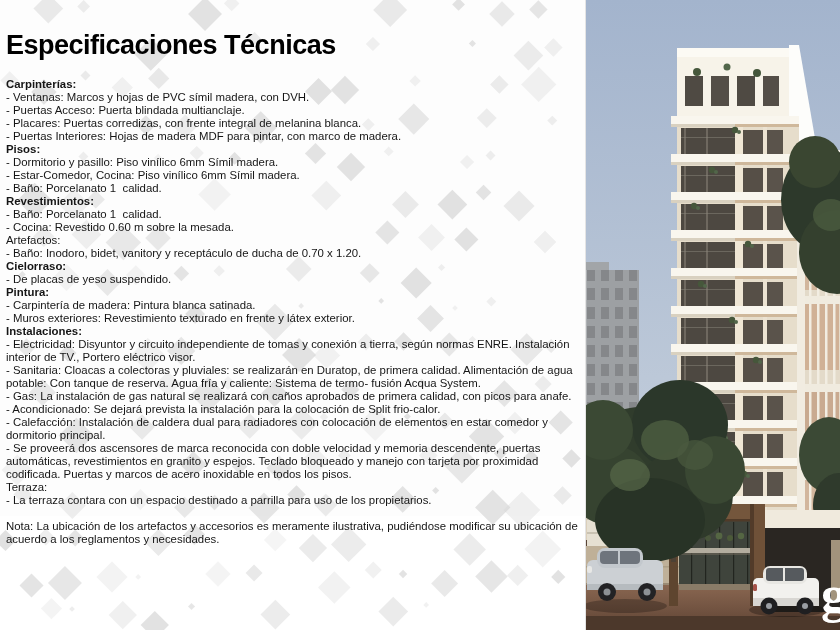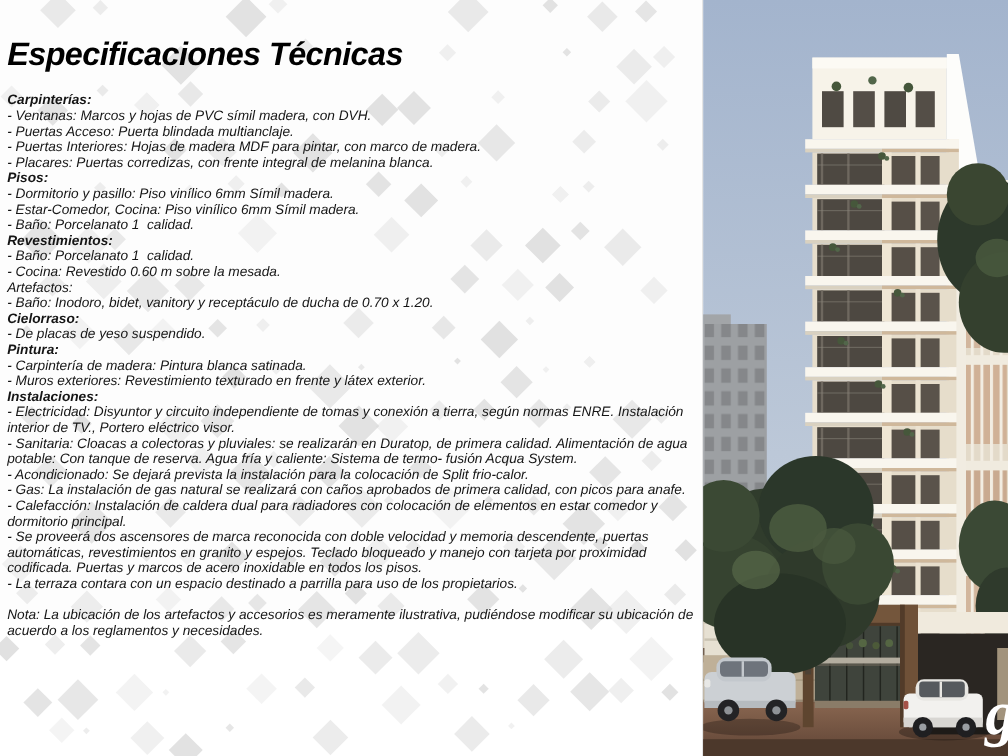--- a/index.html
+++ b/index.html
@@ -1,17 +1,17 @@
 <!DOCTYPE html>
 <html><head>
 <meta charset="utf-8">
 <style>
   html,body{margin:0;padding:0;}
   body{width:840px;height:630px;overflow:hidden;background:#ffffff;font-family:"Liberation Sans",sans-serif;}
-  .page{position:relative;width:840px;height:516px;background:#fdfdfd;font-style:italic;}
+  .page{position:relative;width:840px;height:516px;background:#fdfdfd;}
   #diamond-layer{position:absolute;left:0;top:0;width:585px;height:630px;overflow:hidden;z-index:0;}
   .diamond{position:absolute;background:#d6d6d6;transform:rotate(45deg);}
   .content{position:absolute;left:6px;top:30px;width:576px;z-index:2;color:#151515;}
   h1{font-size:27px;font-weight:bold;margin:0 0 17px 0;letter-spacing:-0.5px;color:#000;}
   .heading{font-weight:bold;font-size:11.4px;line-height:13px;}
   .heading.plain{font-weight:normal;}
   .item{font-size:11.4px;line-height:13px;}
   .note{margin:13px 0 0 0;font-size:11.4px;line-height:13px;}
   .photo{position:absolute;left:585px;top:0;width:255px;height:630px;z-index:1;border-left:1px solid #e4e4e4;box-sizing:border-box;}
   .photo svg{display:block;}
@@ -190,43 +190,44 @@
       <span class="diamond" style="left: 383.137px; top: 601.019px; width: 20.5213px; height: 20.5213px; opacity: 0.492783;"></span>
       <span class="diamond" style="left: 423.775px; top: 602.874px; width: 4.39166px; height: 4.39166px; opacity: 0.354261;"></span>
     </div>
 
   <div class="content">
     <h1>Especificaciones Técnicas</h1>
     <div id="specs">
         <div class="heading">Carpinterías:</div>
         <div class="item">- Ventanas: Marcos y hojas de PVC símil madera, con DVH.</div>
         <div class="item">- Puertas Acceso: Puerta blindada multianclaje.</div>
+        <div class="item">- Placares: Puertas corredizas, con frente integral de melanina blanca.</div>
         <div class="item">- Puertas Interiores: Hojas de madera MDF para pintar, con marco de madera.</div>
-        <div class="item">- Placares: Puertas corredizas, con frente integral de melanina blanca.</div>
         <div class="heading">Pisos:</div>
         <div class="item">- Dormitorio y pasillo: Piso vinílico 6mm Símil madera.</div>
         <div class="item">- Estar-Comedor, Cocina: Piso vinílico 6mm Símil madera.</div>
         <div class="item">- Baño: Porcelanato 1&nbsp; calidad.</div>
         <div class="heading">Revestimientos:</div>
         <div class="item">- Baño: Porcelanato 1&nbsp; calidad.</div>
         <div class="item">- Cocina: Revestido 0.60 m sobre la mesada.</div>
         <div class="heading plain">Artefactos:</div>
         <div class="item">- Baño: Inodoro, bidet, vanitory y receptáculo de ducha de 0.70 x 1.20.</div>
         <div class="heading">Cielorraso:</div>
         <div class="item">- De placas de yeso suspendido.</div>
         <div class="heading">Pintura:</div>
         <div class="item">- Carpintería de madera: Pintura blanca satinada.</div>
         <div class="item">- Muros exteriores: Revestimiento texturado en frente y látex exterior.</div>
         <div class="heading">Instalaciones:</div>
         <div class="item">- Electricidad: Disyuntor y circuito independiente de tomas y conexión a tierra, según normas ENRE. Instalación interior de TV., Portero eléctrico visor.</div>
         <div class="item">- Sanitaria: Cloacas a colectoras y pluviales: se realizarán en Duratop, de primera calidad. Alimentación de agua potable: Con tanque de reserva. Agua fría y caliente: Sistema de termo- fusión Acqua System.</div>
+        <div class="item">- Gas: La instalación de gas natural se realizará con caños aprobados de primera calidad, con picos para anafe.</div>
         <div class="item">- Acondicionado: Se dejará prevista la instalación para la colocación de Split frio-calor.</div>
-        <div class="item">- Gas: La instalación de gas natural se realizará con caños aprobados de primera calidad, con picos para anafe.</div>
         <div class="item">- Calefacción: Instalación de caldera dual para radiadores con colocación de elementos en estar comedor y dormitorio principal.</div>
         <div class="item">- Se proveerá dos ascensores de marca reconocida con doble velocidad y memoria descendente, puertas automáticas, revestimientos en granito y espejos. Teclado bloqueado y manejo con tarjeta por proximidad codificada. Puertas y marcos de acero inoxidable en todos los pisos.</div>
+        <div class="heading plain">Terraza:</div>
         <div class="item">- La terraza contara con un espacio destinado a parrilla para uso de los propietarios.</div>
       </div>
     <p class="note">Nota: La ubicación de los artefactos y accesorios es meramente ilustrativa, pudiéndose modificar su ubicación de acuerdo a los reglamentos y necesidades.</p>
   </div>
 
   <div class="photo">
     <svg width="254" height="630" viewBox="1 0 254 630" preserveAspectRatio="none">
       <defs>
         <linearGradient id="skyGrad" x1="0" y1="0" x2="0" y2="1">
           <stop offset="0" stop-color="#a3b4cd"></stop>

